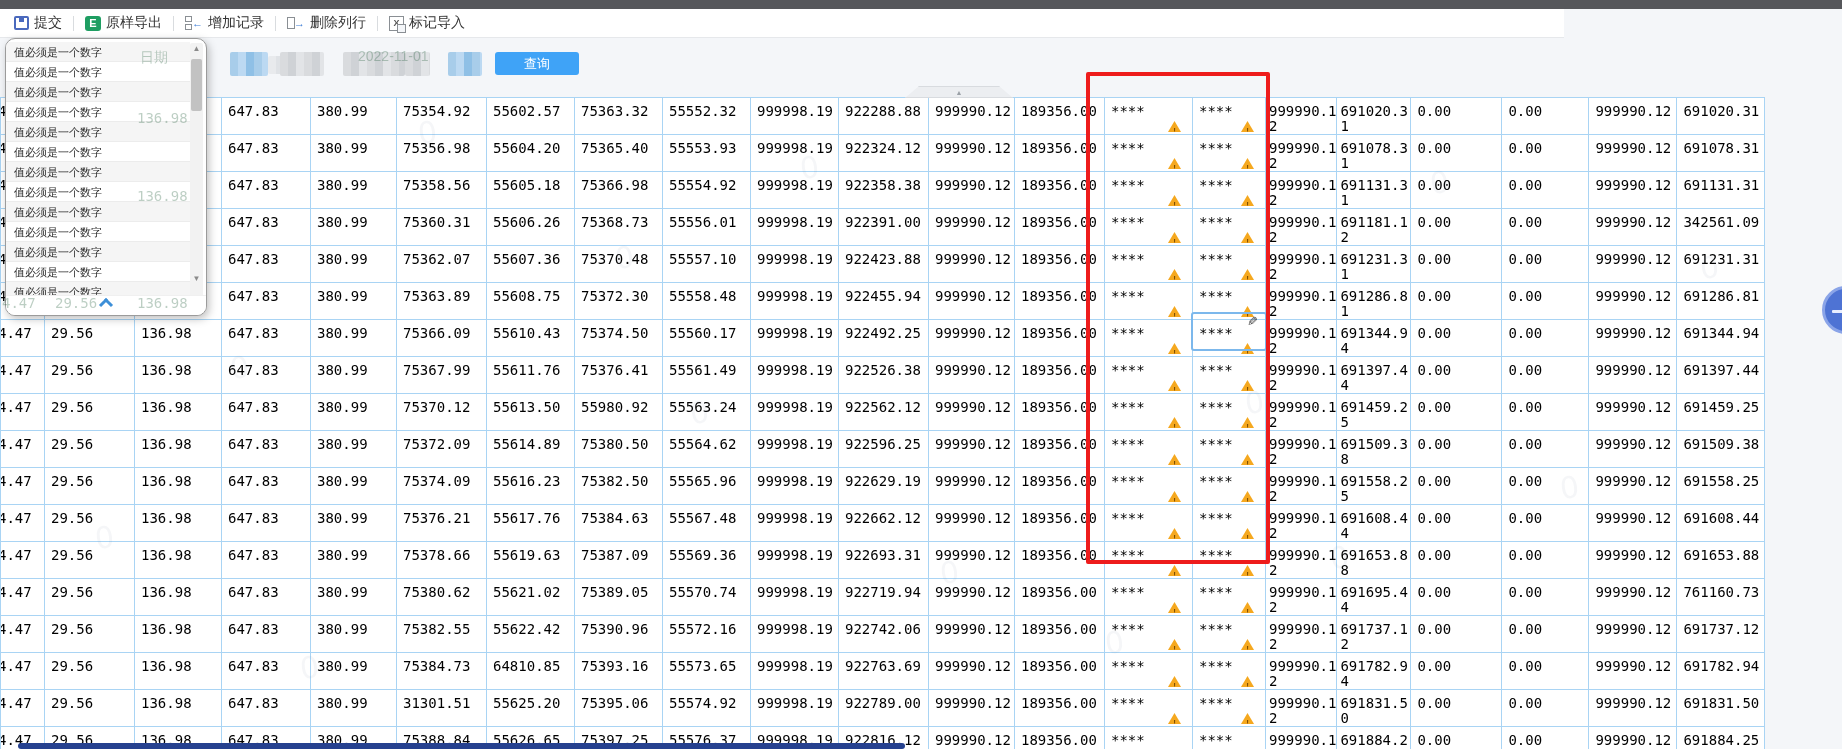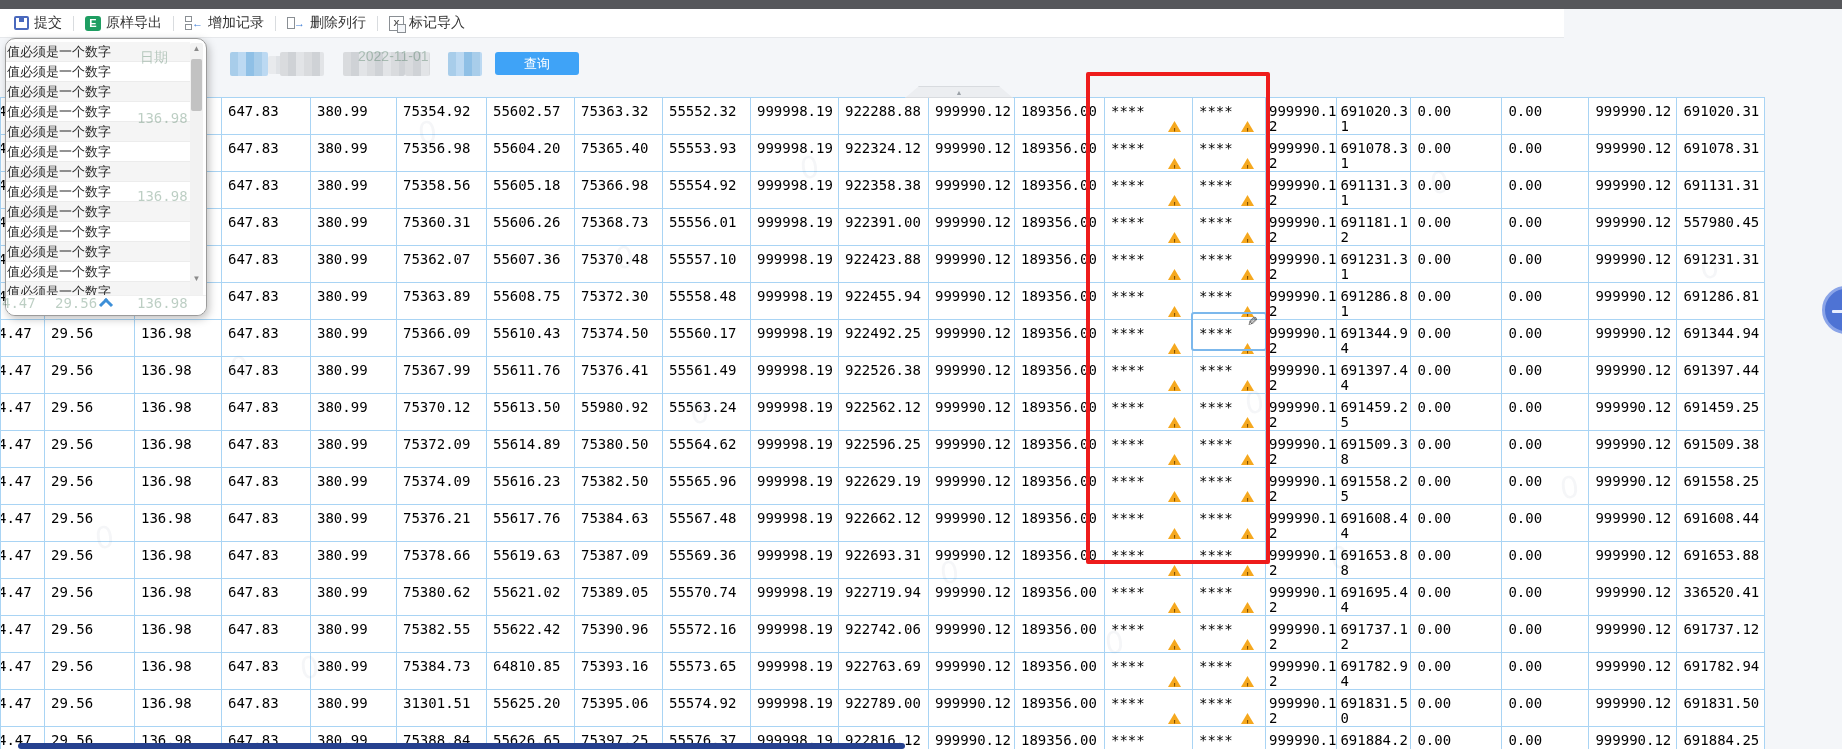--- a/index.html
+++ b/index.html
@@ -70,21 +70,21 @@
                      clip-path:polygon(14px 0, calc(100% - 14px) 0, 100% 100%, 0 100%);
                      z-index:3; display:flex; align-items:center; justify-content:center; cursor:pointer;
                      box-shadow:inset 0 0 0 1px #d8dbdf; }
   .collapse-handle .tri { font-size:7px; color:#9aa0a6; line-height:7px; }
 
   
   .error-popup { position:absolute; left:5px; top:38px; width:202px; height:278px; background:#fff;
                  border:1px solid #9b9b9b; border-radius:10px; z-index:20;
                  box-shadow:2px 3px 8px rgba(0,0,0,0.25); overflow:hidden; }
   .ep-list { position:absolute; left:0; top:3px; width:184px; height:256px; overflow:hidden; }
-  .ep-item { height:20px; line-height:20px; padding-left:1px; font-size:13px; color:#2b2b2b;
+  .ep-item { height:20px; line-height:20px; padding-left:8px; font-size:11px; color:#2b2b2b;
              border-bottom:1px solid #ececec; background:#fff;font-family:Liberation Serif, serif; }
   .ep-item:nth-child(odd) { background:#f5f5f5; }
   .ep-scroll { position:absolute; right:3px; top:4px; width:13px; height:254px; background:#f2f2f2; border-radius:2px; }
   .ep-scroll .arrow { position:absolute; left:0; width:13px; text-align:center; font-size:8px; color:#8a8a8a; cursor:pointer; }
   .ep-scroll .up { top:1px; } .ep-scroll .down { bottom:14px; }
   .ep-thumb { position:absolute; left:1px; top:16px; width:11px; height:52px; background:#c2c2c2; border-radius:2px; cursor:pointer; }
   .ep-footer { position:absolute; left:0; bottom:0; width:100%; height:20px; background:#fff; border-top:1px solid #f0f0f0; }
   .ep-chevron { position:absolute; left:95px; bottom:5px; width:10px; height:10px; border-top:3px solid #3d8fd8;
                 border-left:3px solid #3d8fd8; transform:rotate(45deg); cursor:pointer; }
 
@@ -265,21 +265,21 @@
           <td>922391.00</td>
           <td>999990.12</td>
           <td>189356.00</td>
           <td><span>****</span><span class="warn"><span class="ex">!</span></span></td>
           <td><span>****</span><span class="warn"><span class="ex">!</span></span></td>
           <td class="wrapcell">999990.1<br>2</td>
           <td class="wrapcell">691181.1<br>2</td>
           <td>0.00</td>
           <td>0.00</td>
           <td>999990.12</td>
-          <td>557980.45</td>
+          <td>342561.09</td>
         </tr>
         <tr>
           <td class="c-first">4.47</td>
           <td>29.56</td>
           <td>136.98</td>
           <td>647.83</td>
           <td>380.99</td>
           <td>75362.07</td>
           <td>55607.36</td>
           <td>75370.48</td>
@@ -495,21 +495,21 @@
           <td>922719.94</td>
           <td>999990.12</td>
           <td>189356.00</td>
           <td><span>****</span><span class="warn"><span class="ex">!</span></span></td>
           <td><span>****</span><span class="warn"><span class="ex">!</span></span></td>
           <td class="wrapcell">999990.1<br>2</td>
           <td class="wrapcell">691695.4<br>4</td>
           <td>0.00</td>
           <td>0.00</td>
           <td>999990.12</td>
-          <td>336520.41</td>
+          <td>761160.73</td>
         </tr>
         <tr>
           <td class="c-first">4.47</td>
           <td>29.56</td>
           <td>136.98</td>
           <td>647.83</td>
           <td>380.99</td>
           <td>75382.55</td>
           <td>55622.42</td>
           <td>75390.96</td>

